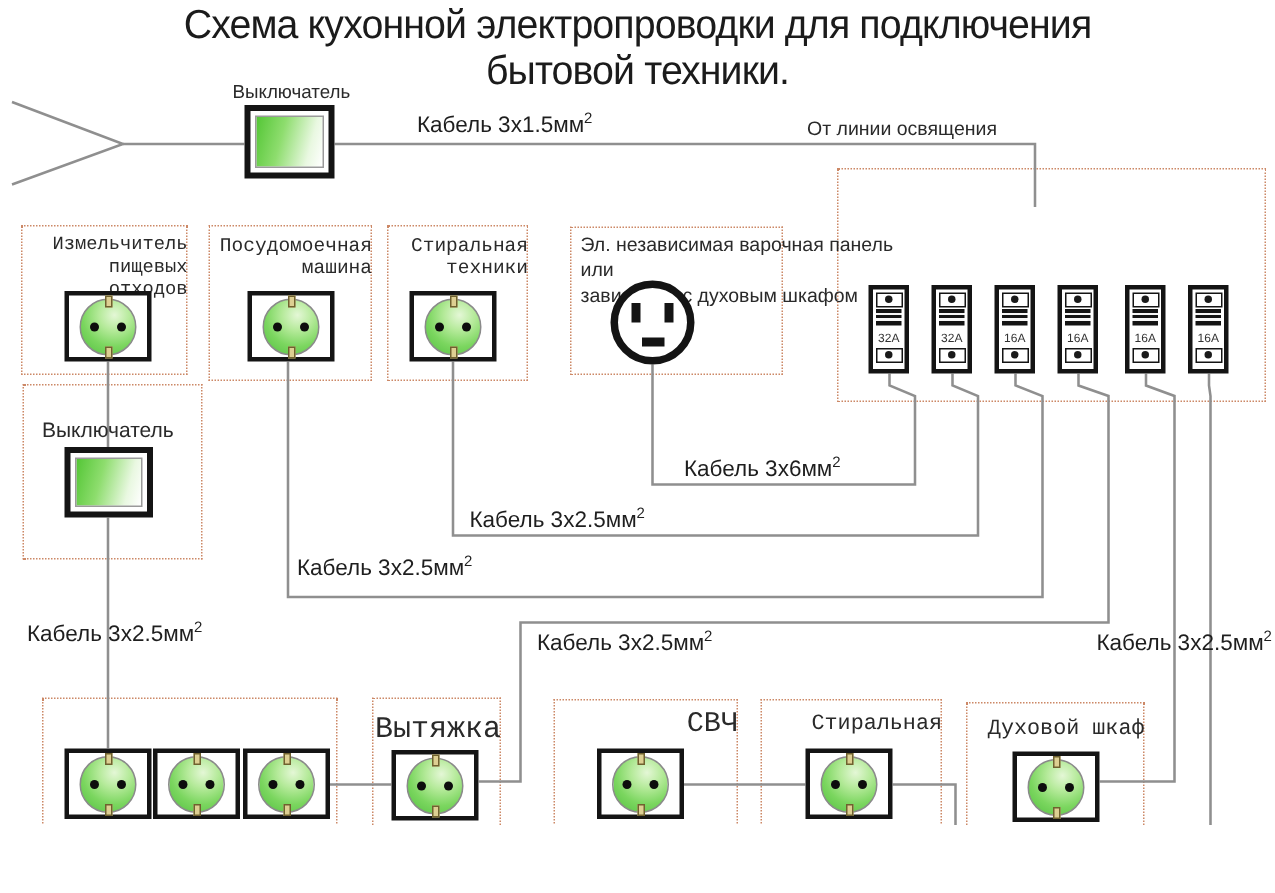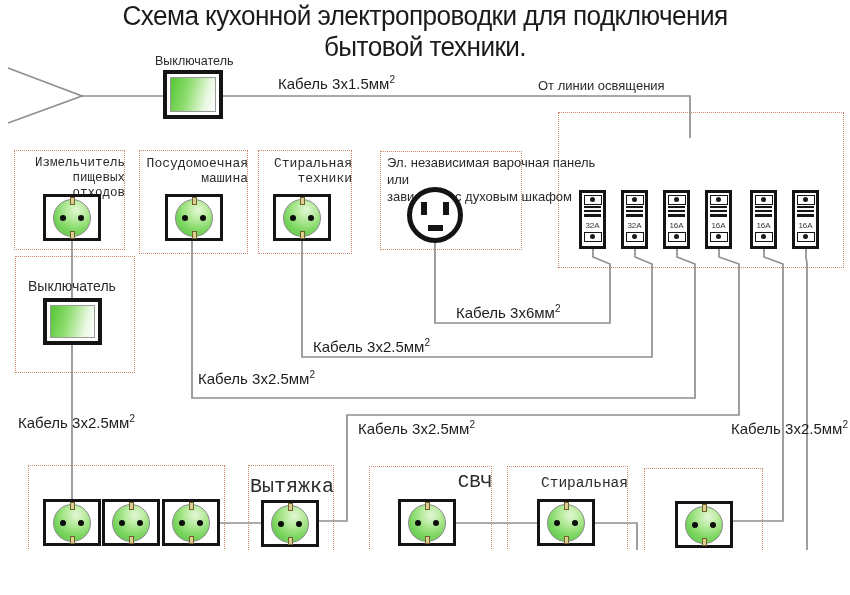--- a/index.html
+++ b/index.html
@@ -215,20 +215,21 @@
   <div class="cable" style="left:313px;top:337px"><span>Кабель 3х2.5мм</span><sup>2</sup></div>
   <div class="cable" style="left:198px;top:369px"><span>Кабель 3х2.5мм</span><sup>2</sup></div>
   <div class="cable" style="left:18px;top:413px"><span>Кабель 3х2.5мм</span><sup>2</sup></div>
   <div class="cable" style="left:358px;top:419px"><span>Кабель 3х2.5мм</span><sup>2</sup></div>
   <div class="cable" style="left:731px;top:419px"><span>Кабель 3х2.5мм</span><sup>2</sup></div>
   <div class="cable" style="left:662px;top:571px"><span>Кабель 3х2.5мм</span><sup>2</sup></div>
 
   <div class="lbl ctr" style="left:248px;top:475px;width:86px;font-size:20px">Вытяжка</div>
   <div class="lbl ctr" style="left:369px;top:471px;width:123px;font-size:19px">СВЧ</div>
   <div class="lbl ctr" style="left:507px;top:475px;width:121px;font-size:14.5px">Стиральная</div>
+  <div class="lbl ctr" style="left:644px;top:478px;width:119px;font-size:14.5px">Духовой шкаф</div>
 
   <div class="socket" style="left:43px;top:499px">
     <div class="sc">
         <span class="clip t"></span>
         <span class="clip b"></span>
         <span class="pin l"></span>
         <span class="pin r"></span>
       </div>
   </div>
   <div class="socket" style="left:102px;top:499px">

